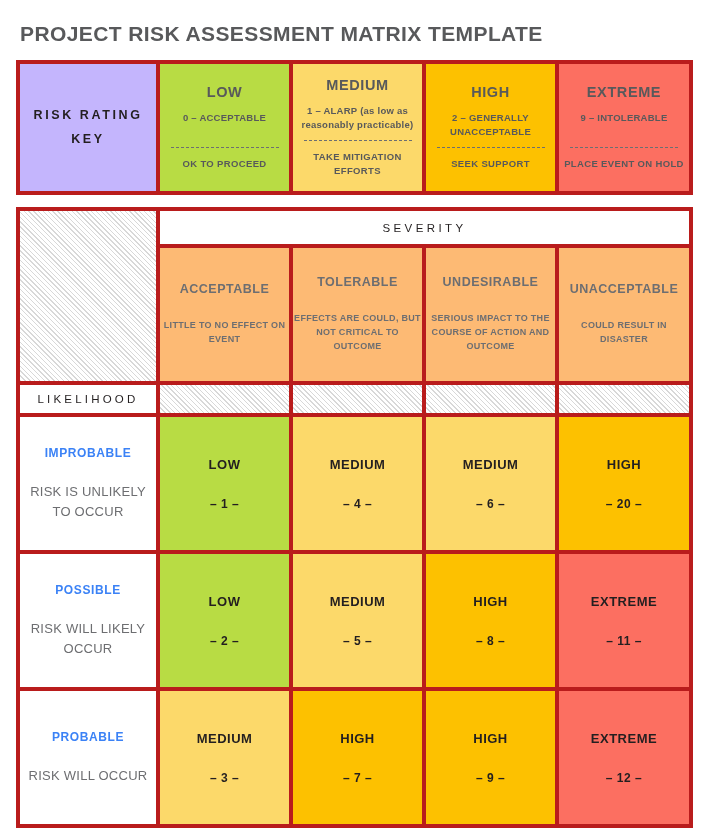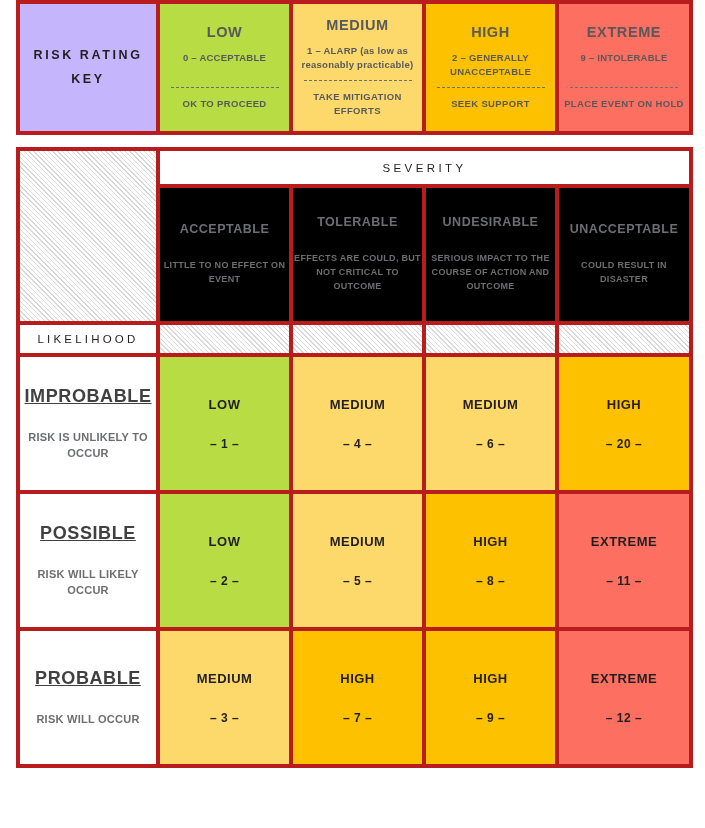--- a/index.html
+++ b/index.html
@@ -107,21 +107,21 @@
     height: 33px;
     font-size: 11.5px;
     font-weight: normal;
     letter-spacing: 3.4px;
     color: #231f20;
     background: #ffffff;
   }
 
   .sev-col {
     height: 133px;
-    background: #000000;
+    background: #fdba74;
     padding: 16px 10px 10px 10px;
     vertical-align: top;
   }
   .sev-name {
     font-size: 12.5px;
     font-weight: bold;
     letter-spacing: 0.5px;
     color: #6d6e71;
     margin-bottom: 23px;
   }
@@ -143,30 +143,29 @@
   }
   .likelihood-hatch { height: 28px; }
 
   .row-head {
     height: 133px;
     background: #ffffff;
     padding: 22px 6px 10px 6px;
     vertical-align: top;
   }
   .row-name {
-    font-size: 18px;
+    font-size: 12px;
     font-weight: bold;
     letter-spacing: 0.6px;
-    color: #404040;
+    color: #3b82f6;
     margin-bottom: 22px;
-    text-decoration: underline;
   }
   .row-desc {
-    font-size: 11px;
-    font-weight: bold;
+    font-size: 13px;
+    font-weight: normal;
     letter-spacing: 0.25px;
     color: #6d6e71;
     line-height: 1.5;
   }
 
   .cell {
     height: 133px;
     padding: 22px 6px 10px 6px;
     vertical-align: top;
   }
@@ -182,20 +181,21 @@
     font-weight: bold;
     letter-spacing: 0.5px;
     color: #231f20;
   }
 </style>
 </head>
 <body>
 
 <div class="page">
 
+  <div class="page-title">PROJECT RISK ASSESSMENT MATRIX TEMPLATE</div>
 
   <table class="grid key-table">
     <colgroup>
       <col style="width:140px">
       <col style="width:133px">
       <col style="width:133px">
       <col style="width:133px">
       <col style="width:134px">
     </colgroup>
     <tbody>

